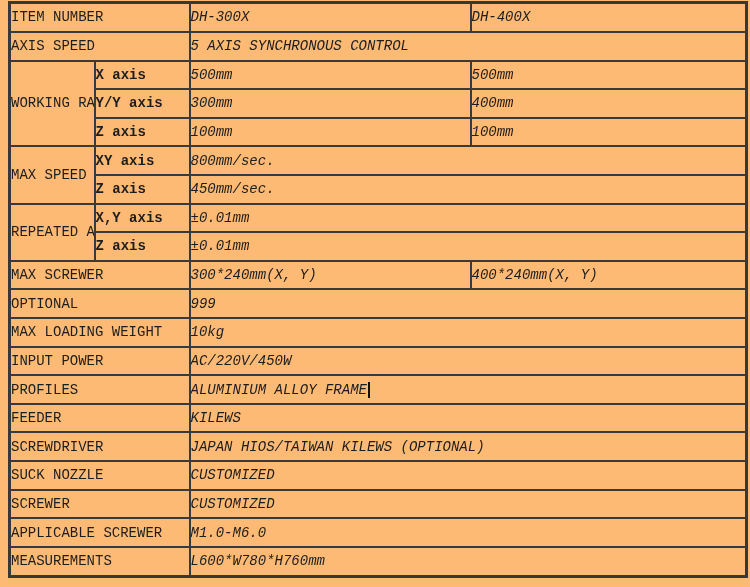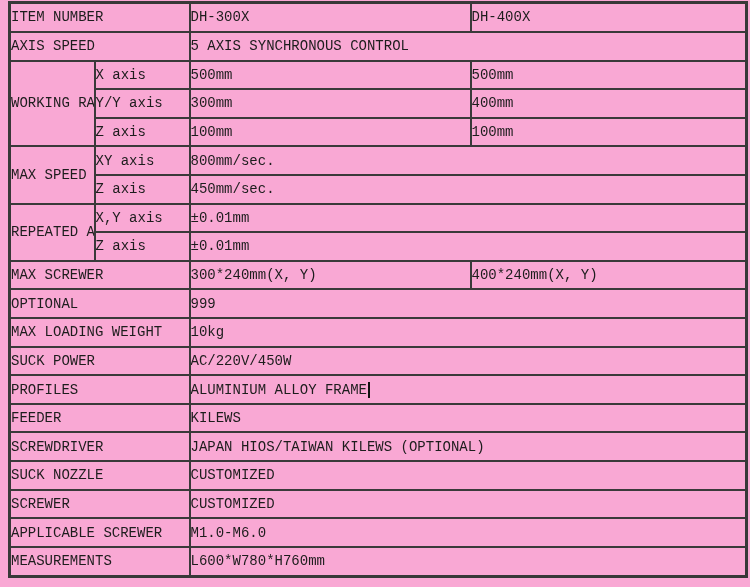--- a/index.html
+++ b/index.html
@@ -1,36 +1,36 @@
 <!DOCTYPE html>
 <html><head>
 <meta charset="utf-8">
 <style>
   html,body{margin:0;padding:0;background:#ffffff;}
   #screen{
-    position:relative;width:750px;height:587px;background:#f9a8d4;overflow:hidden;
+    position:relative;width:750px;height:587px;background:#fdba74;overflow:hidden;
     font-family:"Liberation Mono","DejaVu Sans Mono",monospace;
     color:#1d1d1d;font-size:14px;
   }
   table.spec{
     position:absolute;left:8px;top:1px;width:737px;height:577px;
     border-collapse:collapse;table-layout:fixed;
     border:3px solid #383838;
   }
   table.spec td{
     border:2px solid #3a3a3a;
     vertical-align:middle;
     padding:0;
     white-space:nowrap;
     overflow:hidden;
   }
   td.lbl{padding-left:10px;}
   td.grp{padding-left:10px;white-space:pre-line;line-height:28px;}
-  td.sub{padding-left:15px;}
-  td.val{padding-left:33px;}
+  td.sub{padding-left:15px;font-weight:bold;}
+  td.val{padding-left:33px;font-style:italic;}
   .caret{
     display:inline-block;width:2px;height:16px;background:#111111;
     vertical-align:text-bottom;margin-left:1px;
   }
 </style>
 </head>
 <body>
 
 <div id="screen">
   <table class="spec">
@@ -103,21 +103,21 @@
         <td colspan="2" class="lbl">OPTIONAL</td>
         <td colspan="2" class="val">999</td>
       </tr>
 
       <tr>
         <td colspan="2" class="lbl">MAX LOADING WEIGHT</td>
         <td colspan="2" class="val">10kg</td>
       </tr>
 
       <tr>
-        <td colspan="2" class="lbl">SUCK POWER</td>
+        <td colspan="2" class="lbl">INPUT POWER</td>
         <td colspan="2" class="val">AC/220V/450W</td>
       </tr>
 
       <tr>
         <td colspan="2" class="lbl">PROFILES</td>
         <td colspan="2" class="val"><span>ALUMINIUM ALLOY FRAME</span><span class="caret"></span></td>
       </tr>
 
       <tr>
         <td colspan="2" class="lbl">FEEDER</td>

